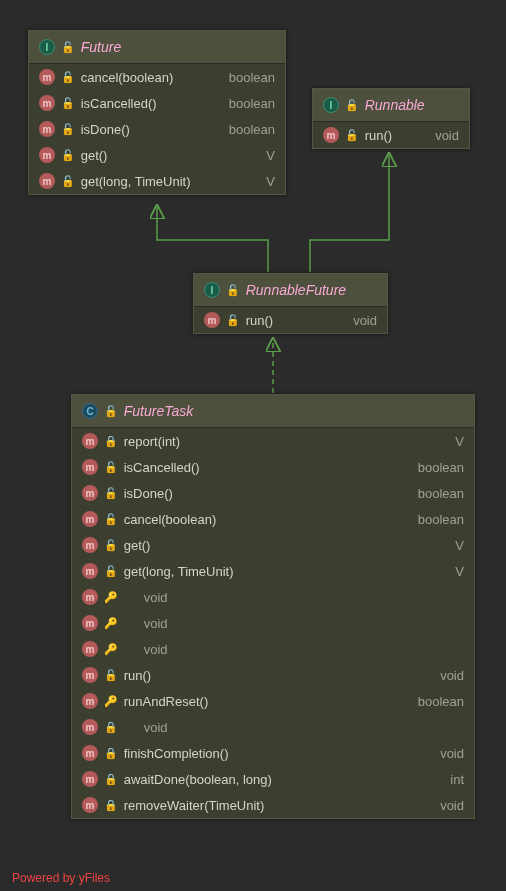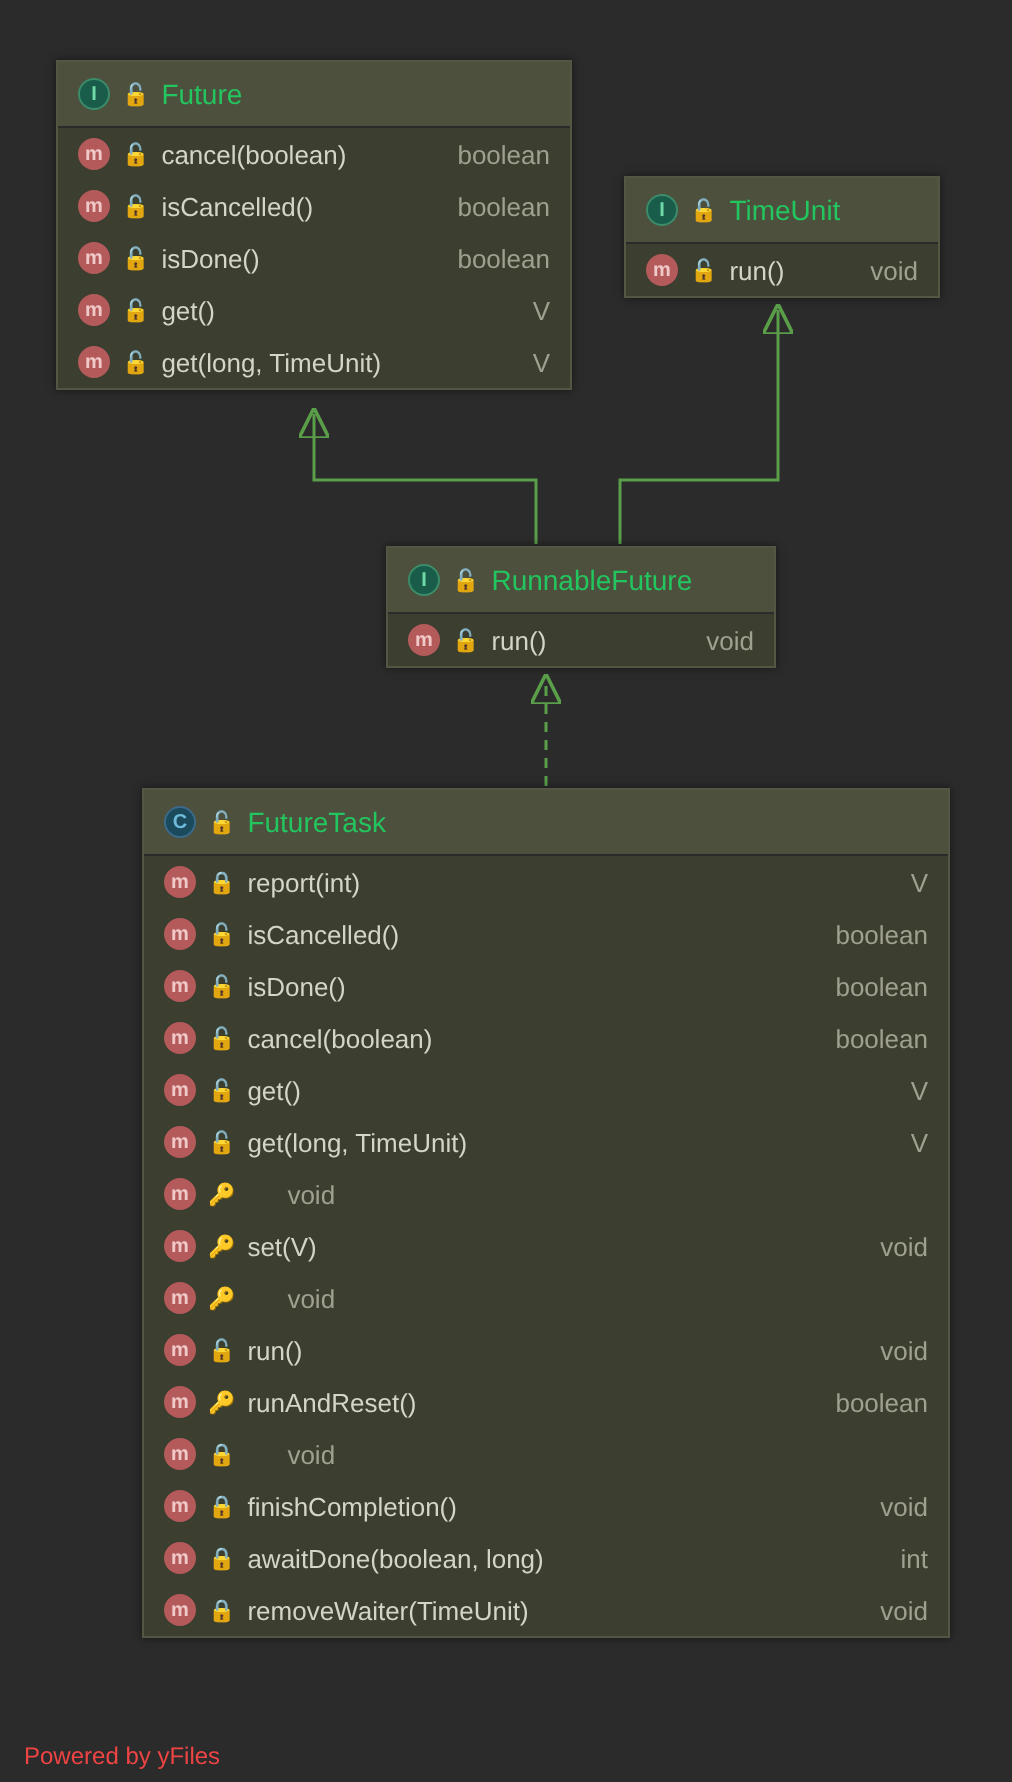--- a/index.html
+++ b/index.html
@@ -20,22 +20,23 @@
   }
   .class-header {
     background: #4e503e;
     padding: 8px 10px;
     display: flex;
     align-items: center;
     gap: 6px;
     border-bottom: 1px solid #2b2b2b;
   }
   .class-name {
-    color: #22c55e;
+    color: #f9a8d4;
     font-size: 14px;
+    font-style: italic;
   }
   .method-row {
     display: flex;
     align-items: center;
     padding: 5px 10px;
     gap: 6px;
   }
   .method-name {
     color: #d4d4c8;
     flex: 1;
@@ -127,21 +128,21 @@
         <span class="method-name">get(long, TimeUnit)</span>
         <span class="return-type">V</span>
       </div>
     </div>
 </div>
 
 <div class="class-box" style="left:312px; top:88px; width:158px;">
   <div class="class-header">
     <span class="icon icon-i">I</span>
     <span class="key-green">🔓</span>
-    <span class="class-name">TimeUnit</span>
+    <span class="class-name">Runnable</span>
   </div>
   <div id="runnable-methods">
       <div class="method-row">
         <span class="icon icon-m">m</span>
         <span class="key-green">🔓</span>
         <span class="method-name">run()</span>
         <span class="return-type">void</span>
       </div>
     </div>
 </div>
@@ -206,21 +207,20 @@
         <span class="return-type">V</span>
       </div>
       <div class="method-row">
         <span class="icon icon-m">m</span>
         <span class="key-gray">🔑</span>
         <span class="return-type">void</span>
       </div>
       <div class="method-row">
         <span class="icon icon-m">m</span>
         <span class="key-gray">🔑</span>
-        <span class="method-name">set(V)</span>
         <span class="return-type">void</span>
       </div>
       <div class="method-row">
         <span class="icon icon-m">m</span>
         <span class="key-gray">🔑</span>
         <span class="return-type">void</span>
       </div>
       <div class="method-row">
         <span class="icon icon-m">m</span>
         <span class="key-green">🔓</span>

